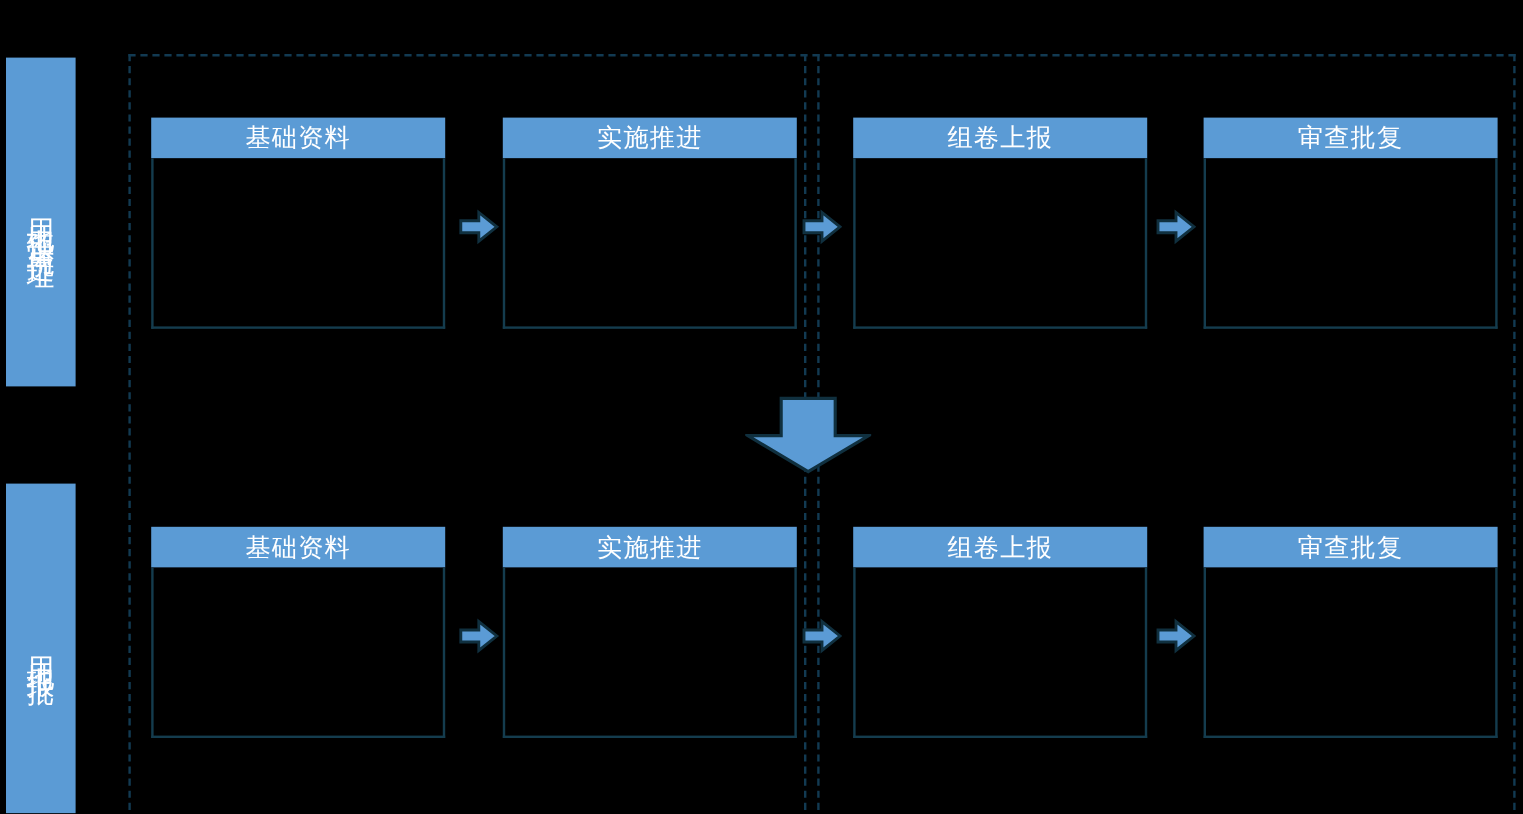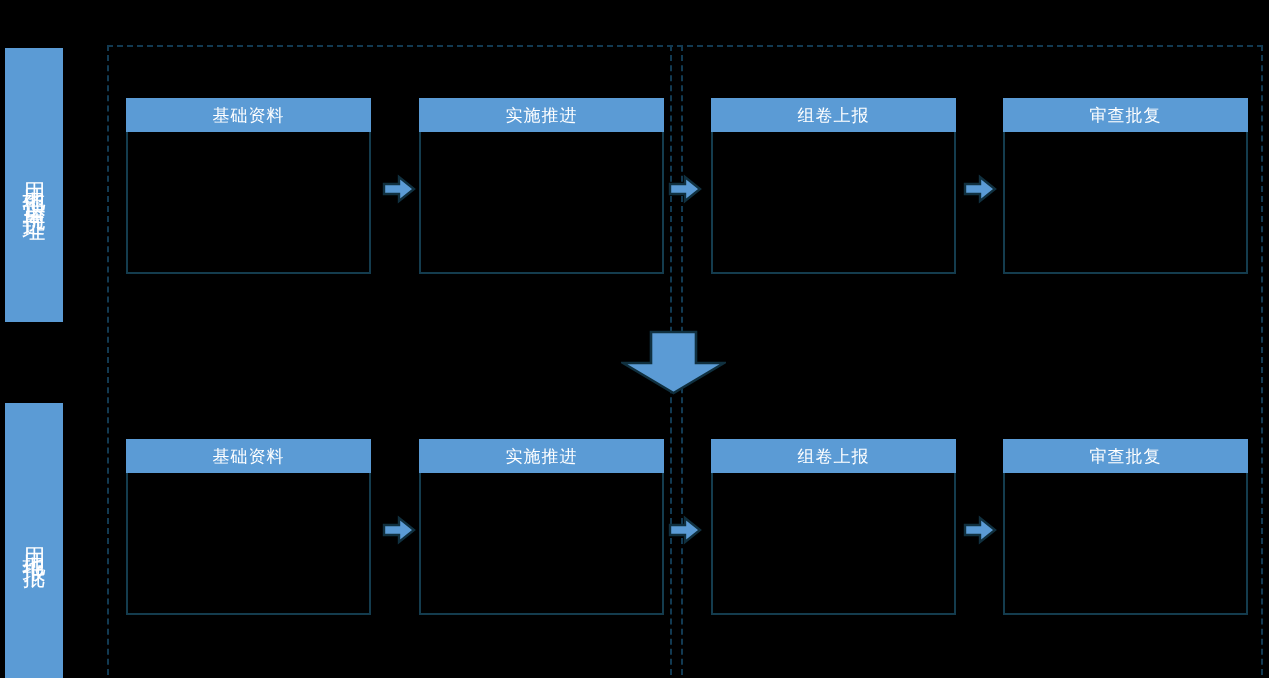--- a/index.html
+++ b/index.html
@@ -61,21 +61,21 @@
 
   
   .card {
     position: absolute;
     width: 245px;
   }
   .card-header {
     height: 34px;
     background: #5b9bd5;
     color: #ffffff;
-    font-size: 17px;
+    font-size: 21px;
     letter-spacing: 1px;
     display: flex;
     align-items: center;
     justify-content: center;
     box-sizing: border-box;
   }
   .card-body {
     height: 142px;
     background: #000000;
     border: 2px solid #143c4e;

